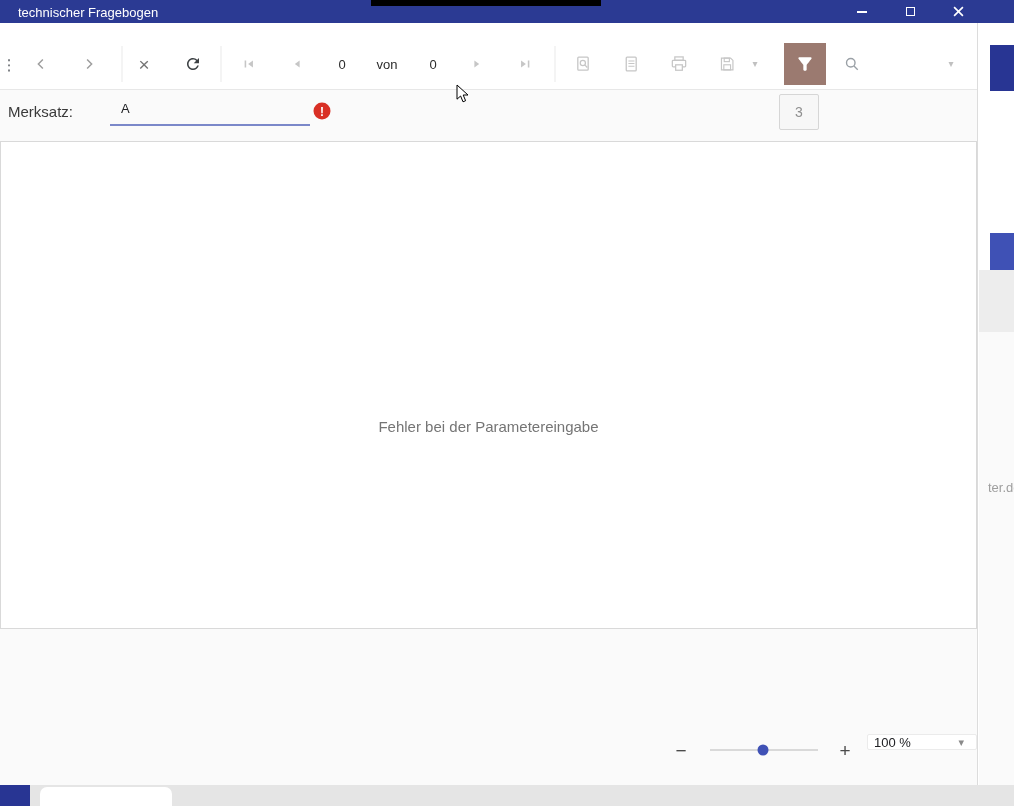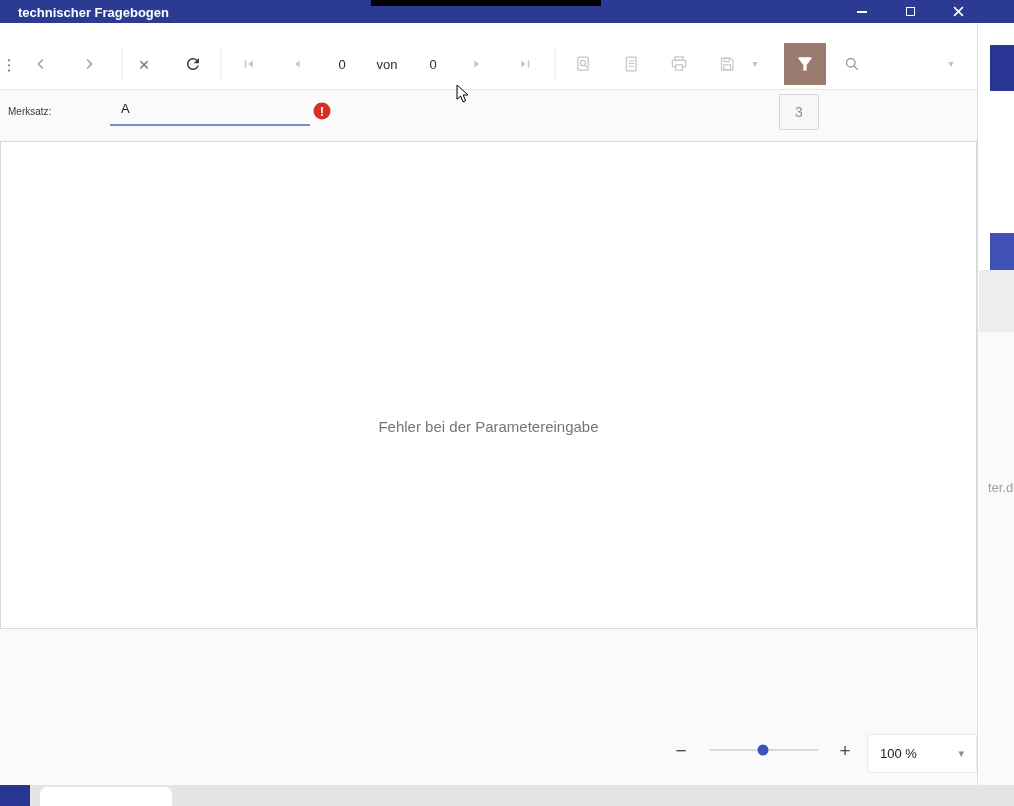--- a/index.html
+++ b/index.html
@@ -9,21 +9,21 @@
     --error-red:#d93025;
     --input-underline:#7b88c9;
     --bg-block-dark:#283593;
   }
   *{margin:0;padding:0;box-sizing:border-box;}
   body{font-family:"Liberation Sans",sans-serif;background:#fff;}
   .screen{position:relative;width:1014px;height:806px;overflow:hidden;background:#fff;}
 
   
   .titlebar{position:absolute;left:0;top:0;width:1014px;height:23px;background:var(--titlebar-bg,#2b3a93);z-index:3;}
-  .titlebar .title{position:absolute;left:18px;top:50%;transform:translateY(-50%);color:#fff;font-size:13px;font-weight:bold;white-space:nowrap;text-align:right;}
+  .titlebar .title{position:absolute;left:18px;top:50%;transform:translateY(-50%);color:#fff;font-size:13px;font-weight:normal;white-space:nowrap;text-align:right;}
   .win-controls{position:absolute;right:32px;top:0;height:23px;display:flex;}
   .win-btn{width:48px;height:23px;background:none;border:none;display:flex;align-items:center;justify-content:center;cursor:pointer;}
   .ic-min{display:block;width:10px;height:0;border-top:2px solid #fff;}
   .ic-max{display:block;width:9px;height:9px;border:1.4px solid #fff;}
   .black-strip{position:absolute;left:371px;top:0;width:230px;height:6px;background:#000;z-index:6;}
 
   
   .dialog-body{position:absolute;left:0;top:23px;width:978px;height:762px;background:#fafafa;border-right:1px solid #dcdcdc;z-index:2;}
 
   
@@ -32,36 +32,36 @@
   .tb-text{font-size:13px;color:#2b2b2b;cursor:text;}
   .sep{position:absolute;top:41px;transform:translate(-50%,-50%);width:1px;height:36px;background:#e9e9e9;}
   .glyph{line-height:1;display:block;}
   .g-kebab{font-size:15px;color:#5f6368;}
   .g-x{font-size:19px;color:#757575;}
   .g-caret{font-size:10px;color:#c0c0c0;}
   .tb-filter{position:absolute;left:784px;top:20px;width:42px;height:42px;background:var(--filter-active-bg,#9b7a70);border:none;display:flex;align-items:center;justify-content:center;cursor:pointer;}
 
   
   .param-row{position:absolute;left:0;top:67px;width:100%;height:51px;background:#fafafa;}
-  .param-label{position:absolute;left:8px;top:21px;transform:translateY(-50%);font-size:10px;color:#3a3a3a;}
+  .param-label{position:absolute;left:8px;top:21px;transform:translateY(-50%);font-size:15px;color:#3a3a3a;}
   .param-input{position:absolute;left:110px;top:3px;width:200px;height:33px;border:none;border-bottom:2px solid var(--input-underline,#7b88c9);background:transparent;font-family:"Liberation Sans",sans-serif;font-size:13px;color:#202124;padding:0 0 0 11px;outline:none;}
   .err-badge{position:absolute;left:322px;top:21px;transform:translate(-50%,-50%);width:17px;height:17px;border-radius:50%;background:var(--error-red,#d93025);color:#fff;font-size:12px;font-weight:bold;display:flex;align-items:center;justify-content:center;}
   .param-counter{position:absolute;left:779px;top:4px;width:40px;height:36px;background:#f7f7f7;border:1px solid #d6d6d6;border-radius:2px;color:#8f8f8f;font-size:14px;font-family:"Liberation Sans",sans-serif;display:flex;align-items:center;justify-content:center;cursor:pointer;}
 
   
   .content{position:absolute;left:0;top:118px;width:977px;height:488px;background:#fff;border:1px solid #d9d9d9;}
   .content-msg{position:absolute;left:0;right:0;top:276px;text-align:center;font-size:15px;color:#757575;}
 
   
   .zoombar{position:absolute;left:0;top:701px;width:977px;height:61px;background:#fafafa;}
   .zb{position:absolute;top:26px;transform:translate(-50%,-50%);background:none;border:none;display:flex;align-items:center;justify-content:center;cursor:pointer;line-height:1;}
   .zb-glyph{font-size:19px;color:#4a4a4a;line-height:1;}
   .zoom-track{position:absolute;left:710px;top:25px;width:108px;height:2px;background:#d9d9d9;cursor:pointer;}
   .zoom-thumb{position:absolute;left:763px;top:26px;transform:translate(-50%,-50%);width:11px;height:11px;border-radius:50%;background:var(--accent-blue,#3f51b5);cursor:pointer;}
-  .zoom-select{position:absolute;left:867px;top:10px;width:110px;height:39px;background:#fff;border:1px solid #ebebeb;border-radius:2px;display:flex;align-items:center;justify-content:space-between;padding:0 12px 0 12px;cursor:pointer;}
+  .zoom-select{position:absolute;left:867px;top:10px;width:110px;height:16px;background:#fff;border:1px solid #ebebeb;border-radius:2px;display:flex;align-items:center;justify-content:space-between;padding:0 12px 0 6px;cursor:pointer;}
   .zoom-select .zv{font-size:13px;color:#202124;}
   .zoom-select .g-caret{color:#8a8a8a;font-size:11px;}
 
   
   .bgcol{position:absolute;left:979px;top:23px;width:35px;height:762px;background:#fafafa;z-index:1;}
   .bgc-white{position:absolute;left:0;top:0;width:35px;height:247px;background:#fff;}
   .bgc-blk1{position:absolute;left:11px;top:22px;width:24px;height:46px;background:var(--bg-block-dark,#283593);}
   .bgc-blk2{position:absolute;left:11px;top:210px;width:24px;height:37px;background:var(--accent-blue,#3f51b5);}
   .bgc-gray{position:absolute;left:0;top:247px;width:35px;height:62px;background:#ededed;}
   .bgc-url{position:absolute;left:9px;top:457px;font-size:13px;color:#9e9e9e;white-space:nowrap;}

